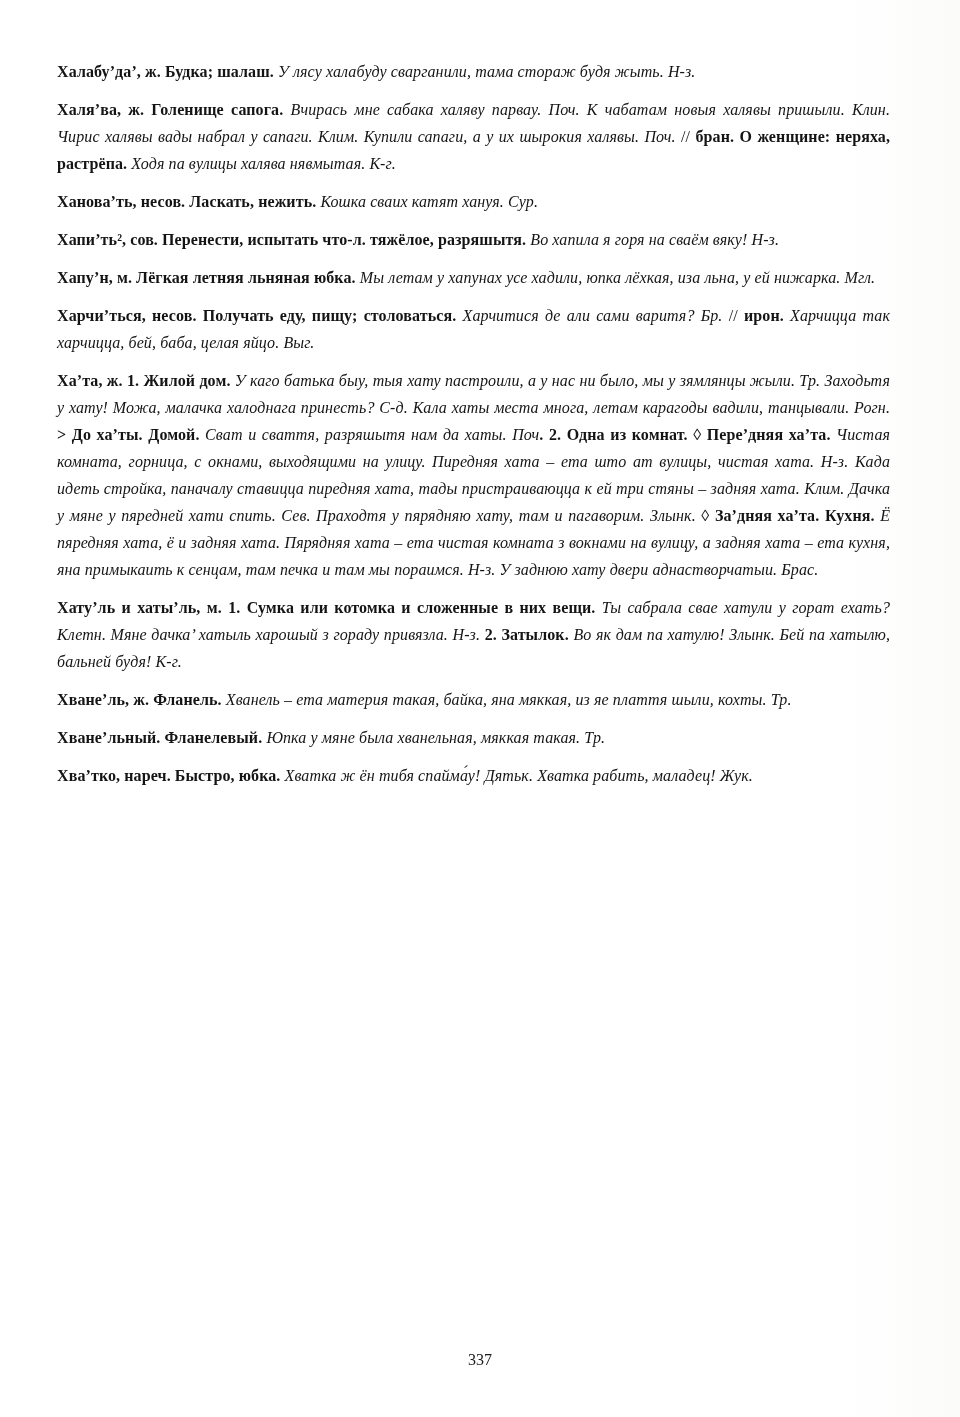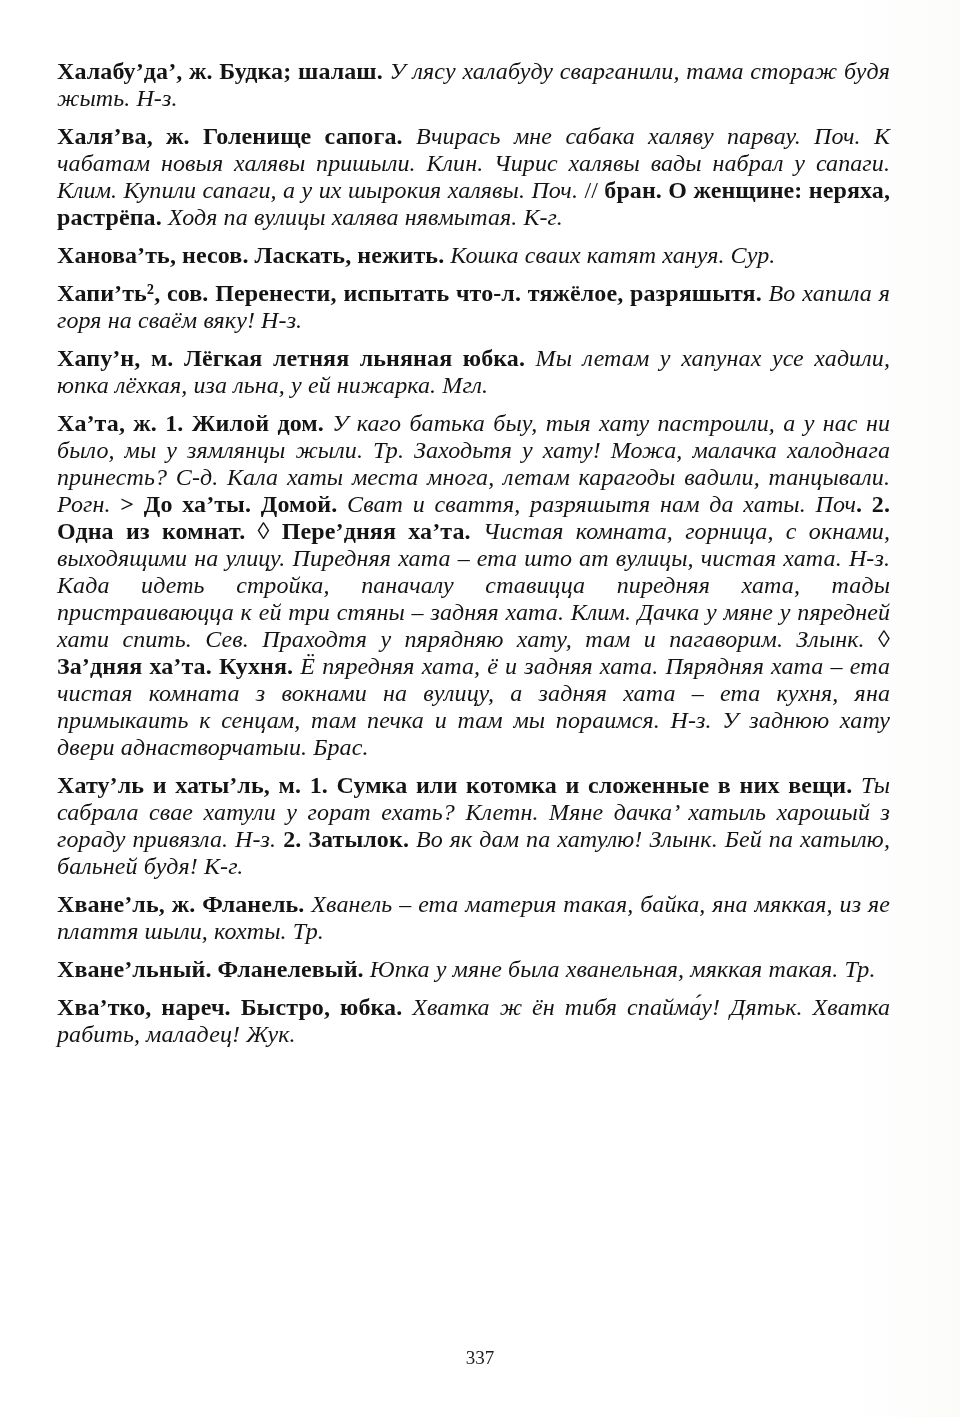--- a/index.html
+++ b/index.html
@@ -21,48 +21,49 @@
     height: 1417px;
     padding: 58px 70px 0 57px;
     position: relative;
     background: linear-gradient(90deg, #ffffff 0%, #ffffff 88%, #fbfbfa 100%);
   }
   .text-block {
     width: 833px;
   }
   p.entry {
     margin: 0 0 11px 0;
-    font-size: 24px;
+    font-size: 16px;
     line-height: 27px;
     text-align: justify;
     letter-spacing: 0.1px;
   }
   .run-b { font-weight: bold; }
   .run-i { font-style: italic; }
   .run-r { font-weight: normal; font-style: normal; }
   .page-number {
     position: absolute;
     bottom: 48px;
     left: 0;
     width: 100%;
     text-align: center;
-    font-size: 19px;
+    font-size: 16px;
     color: #1a1a1a;
   }
 </style>
 </head>
 <body>
 
 <div class="page">
   <main class="text-block" id="entries">
       <p class="entry"><span class="run-b">Халабу’да’, ж. Будка; шалаш. </span><span class="run-i">У лясу халабуду сварганили, тама стораж будя жыть. Н-з.</span></p>
       <p class="entry"><span class="run-b">Халя’ва, ж. Голенище сапога. </span><span class="run-i">Вчирась мне сабака халяву парвау. Поч. К чабатам новыя халявы пришыли. Клин. Чирис халявы вады набрал у сапаги. Клим. Купили сапаги, а у их шырокия халявы. Поч. </span><span class="run-r">// </span><span class="run-b">бран. О женщине: неряха, растрёпа. </span><span class="run-i">Ходя па вулицы халява нявмытая. К-г.</span></p>
       <p class="entry"><span class="run-b">Ханова’ть, несов. Ласкать, нежить. </span><span class="run-i">Кошка сваих катят хануя. Сур.</span></p>
       <p class="entry"><span class="run-b">Хапи’ть², сов. Перенести, испытать что-л. тяжёлое, разряшытя. </span><span class="run-i">Во хапила я горя на сваём вяку! Н-з.</span></p>
       <p class="entry"><span class="run-b">Хапу’н, м. Лёгкая летняя льняная юбка. </span><span class="run-i">Мы летам у хапунах усе хадили, юпка лёхкая, иза льна, у ей нижарка. Мгл.</span></p>
+      <p class="entry"><span class="run-b">Харчи’ться, несов. Получать еду, пищу; столоваться. </span><span class="run-i">Харчитися де али сами варитя? Бр.  </span><span class="run-r">// </span><span class="run-b">ирон. </span><span class="run-i">Харчицца так харчицца, бей, баба, целая яйцо. Выг.</span></p>
       <p class="entry"><span class="run-b">Ха’та, ж. 1. Жилой дом. </span><span class="run-i">У каго батька быу, тыя хату пастроили, а у нас ни было, мы у зямлянцы жыли. Тр. Заходьтя у хату! Можа, малачка халоднага принесть? С-д. Кала хаты места многа, летам карагоды вадили, танцывали. Рогн. </span><span class="run-b">&gt; До ха’ты. Домой. </span><span class="run-i">Сват и сваття, разряшытя нам да хаты. Поч</span><span class="run-b">. 2. Одна из комнат. </span><span class="run-r">◊ </span><span class="run-b">Пере’дняя ха’та. </span><span class="run-i">Чистая комната, горница, с окнами, выходящими на улицу. Пиредняя хата – ета што ат вулицы, чистая хата. Н-з. Када идеть стройка, паначалу ставицца пиредняя хата, тады пристраиваюцца к ей три стяны – задняя хата. Клим. Дачка у мяне у пяредней хати спить. Сев. Праходтя у пярядняю хату, там и пагаворим. Злынк. </span><span class="run-r">◊ </span><span class="run-b">За’дняя ха’та. Кухня. </span><span class="run-i">Ё пяредняя хата, ё и задняя хата. Пярядняя хата – ета чистая комната з вокнами на вулицу, а задняя хата – ета кухня, яна примыкаить к сенцам, там печка и там мы пораимся. Н-з. У заднюю хату двери аднастворчатыи. Брас.</span></p>
       <p class="entry"><span class="run-b">Хату’ль и хаты’ль, м. 1. Сумка или котомка и сложенные в них вещи. </span><span class="run-i">Ты сабрала свае хатули у горат ехать? Клетн. Мяне дачка’ хатыль харошый з гораду привязла. Н-з. </span><span class="run-b">2. Затылок. </span><span class="run-i">Во як дам па хатулю! Злынк. Бей па хатылю, бальней будя! К-г.</span></p>
       <p class="entry"><span class="run-b">Хване’ль, ж. Фланель. </span><span class="run-i">Хванель – ета материя такая, байка, яна мяккая, из яе плаття шыли, кохты. Тр.</span></p>
       <p class="entry"><span class="run-b">Хване’льный. Фланелевый. </span><span class="run-i">Юпка у мяне была хванельная, мяккая такая. Тр.</span></p>
       <p class="entry"><span class="run-b">Хва’тко, нареч. Быстро, юбка. </span><span class="run-i">Хватка ж ён тибя спайма́у! Дятьк. Хватка рабить, маладец! Жук.</span></p>
     </main>
   <footer class="page-number">337</footer>
 </div>
 
 </body></html>

